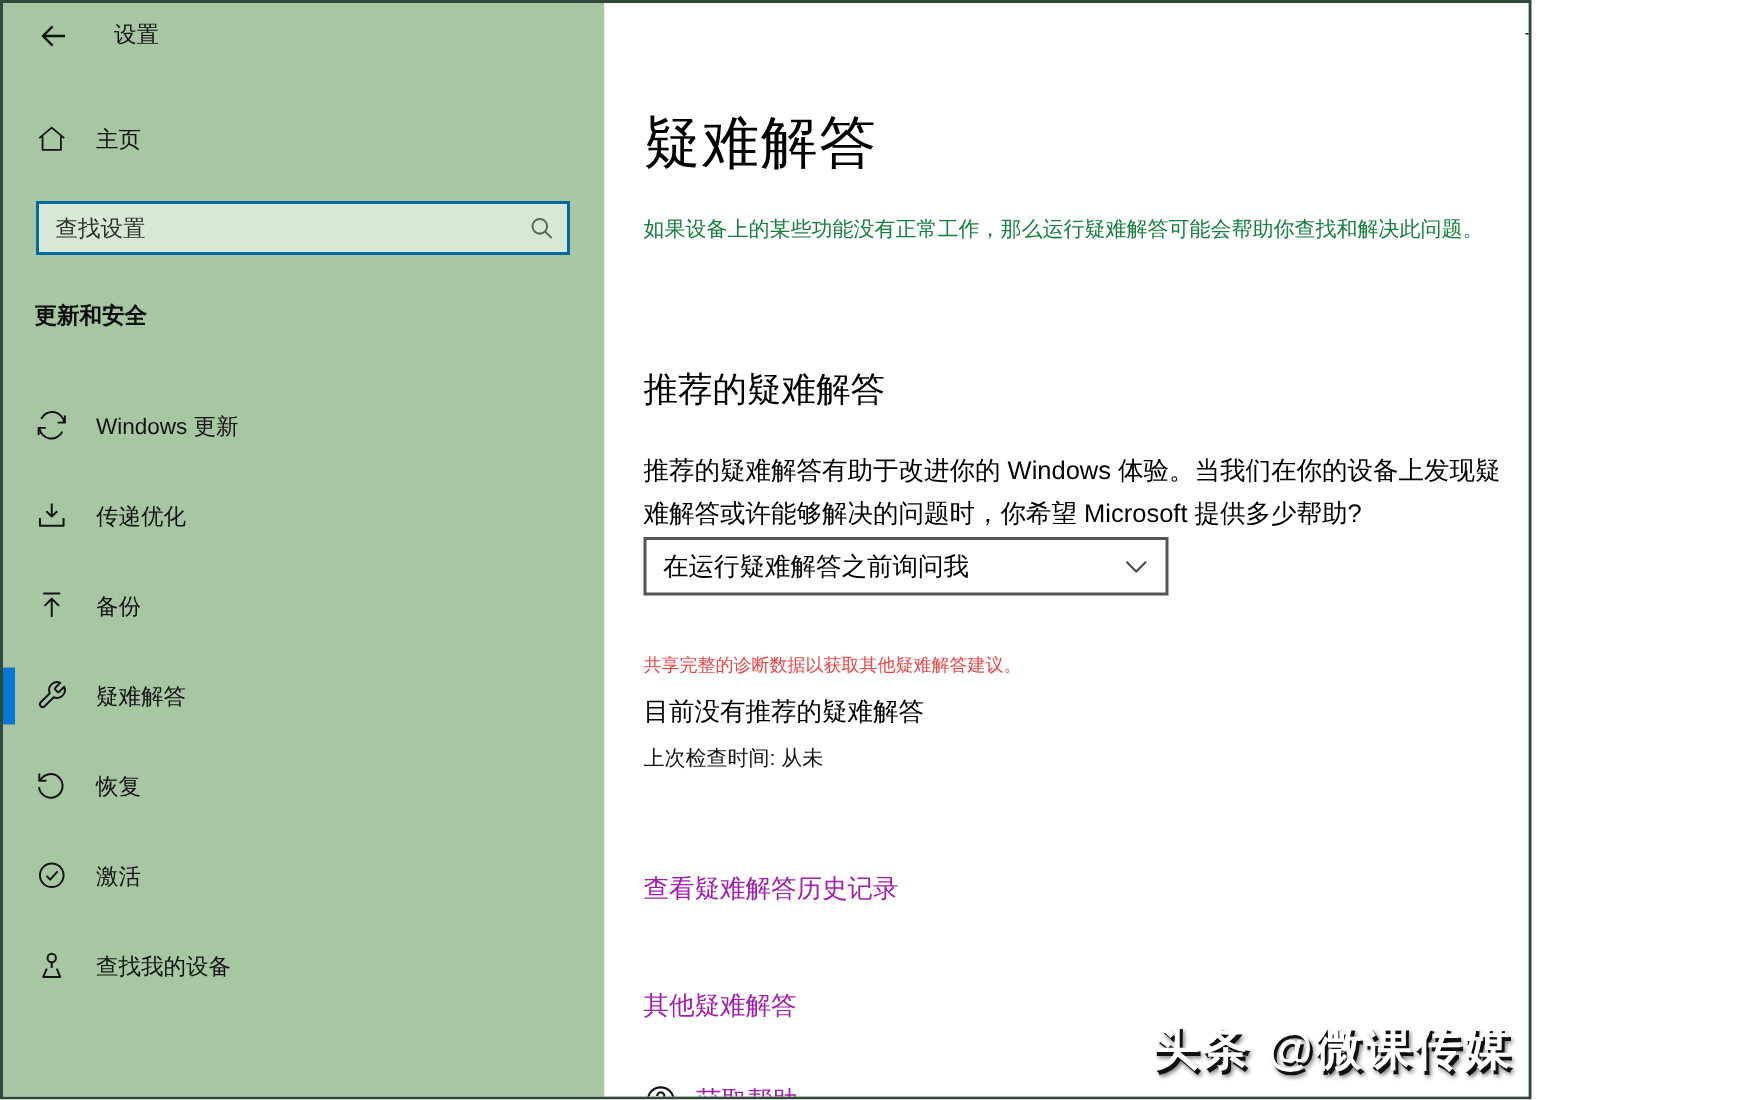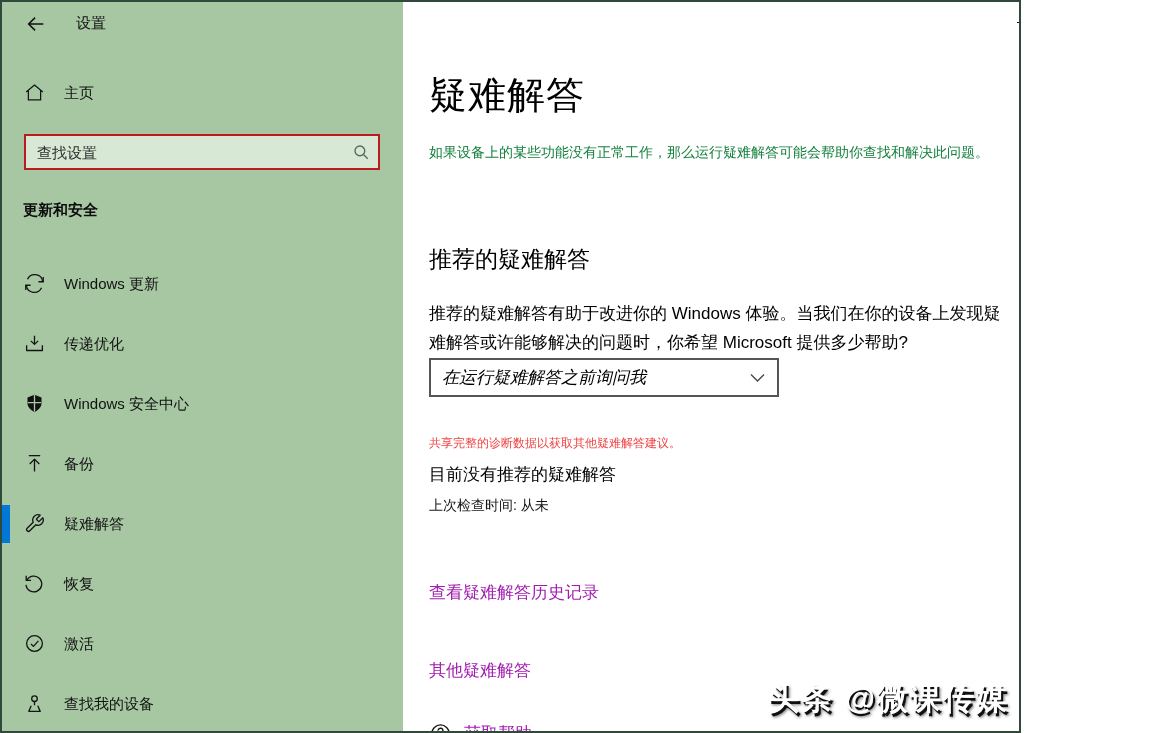--- a/index.html
+++ b/index.html
@@ -13,21 +13,21 @@
     position:absolute; left:0; top:0; width:401px; height:100%;
     background:#a6c7a2; overflow:hidden;
   }
   .titlebar-left { position:absolute; left:0; top:0; width:100%; height:42px; }
   .back-btn { position:absolute; left:20px; top:9px; width:28px; height:26px;
     display:flex; align-items:center; justify-content:center; cursor:pointer; }
   .app-title { position:absolute; left:74px; top:12px; font-size:15px; color:#111; }
   .home-row { position:absolute; left:0; top:71px; width:100%; height:40px; cursor:pointer; }
   .search-box {
     position:absolute; left:22px; top:132px; width:356px; height:36px;
-    background:#d7e8d4; border:2px solid #b91c1c; display:flex; align-items:center;
+    background:#d7e8d4; border:2px solid #0369a1; display:flex; align-items:center;
   }
   .search-box input {
     flex:1; height:100%; border:none; outline:none; background:transparent;
     font-size:15px; padding-left:11px; color:#222;
     font-family:"Liberation Sans","DejaVu Sans",sans-serif;
   }
   .search-box input::placeholder { color:#2e2e2e; opacity:1; }
   .search-icon-wrap { width:34px; display:flex; align-items:center; justify-content:center; }
   .section-header { position:absolute; left:21px; top:199px; font-size:15px; font-weight:bold; color:#0c0c0c; }
   .nav-list { position:absolute; left:0; top:262px; width:100%; }
@@ -48,21 +48,20 @@
   .page-title { position:absolute; left:26px; top:68px; font-size:38px; font-weight:300; color:#000; letter-spacing:1px; }
   .page-desc { position:absolute; left:26px; top:136px; width:572px;
     font-size:14px; line-height:29px; color:#15803d; }
   .section-title { position:absolute; left:26px; top:242px; font-size:23px; font-weight:400; color:#000; }
   .rec-desc { position:absolute; left:26px; top:297px; width:578px;
     font-size:17px; line-height:29px; color:#000; }
   .dropdown {
     position:absolute; left:26px; top:356px; width:350px; height:39px;
     border:2px solid #555; background:#fff; display:flex; align-items:center;
     cursor:pointer;
-    font-style:italic;
   }
   .dropdown .dd-value { flex:1; padding-left:11px; font-size:17px; color:#000; white-space:nowrap; }
   .dropdown .dd-chevron { width:40px; display:flex; align-items:center; justify-content:center; }
   .warning-text { position:absolute; left:26px; top:433px; font-size:12px; color:#ef4444; white-space:nowrap; }
   .status-text { position:absolute; left:26px; top:461px; font-size:17px; color:#000; white-space:nowrap; }
   .lastcheck-text { position:absolute; left:26px; top:495px; font-size:14px; color:#141414; white-space:nowrap; }
   .link { color:#a21caf; font-size:17px; cursor:pointer; white-space:nowrap; }
   .link-history { position:absolute; left:26px; top:579px; }
   .link-additional { position:absolute; left:26px; top:657px; }
   .gethelp-row { position:absolute; left:26px; top:720px; height:30px; display:flex; align-items:flex-start; cursor:pointer; }
@@ -130,29 +129,20 @@
       <div class="nav-item">
         <span class="icon">
           <svg class="sicon" width="21" height="21" viewBox="0 0 24 24" fill="none" stroke="#141414" stroke-width="1.5" stroke-linejoin="round">
               <path d="M3 14v6h18v-6"></path>
               <path d="M12 3v10M7.8 9l4.2 4 4.2-4"></path>
             </svg>
         </span>
         <span class="label">传递优化</span>
       </div>
 
-      <div class="nav-item">
-        <span class="icon">
-          <svg class="sicon" width="21" height="21" viewBox="0 0 24 24">
-              <path d="M12 22s8-4 8-10V5l-8-3-8 3v7c0 6 8 10 8 10z" fill="#111" stroke="none"></path>
-              <path d="M12 2.4v19M4.4 11h15.2" stroke="#a6c7a2" stroke-width="1.5" fill="none"></path>
-            </svg>
-        </span>
-        <span class="label">Windows 安全中心</span>
-      </div>
 
       <div class="nav-item">
         <span class="icon">
           <svg class="sicon" width="21" height="21" viewBox="0 0 24 24" fill="none" stroke="#141414" stroke-width="1.5" stroke-linejoin="round">
               <path d="M5.5 3h13"></path>
               <path d="M12 21V7M6.5 12.5 12 7l5.5 5.5"></path>
             </svg>
         </span>
         <span class="label">备份</span>
       </div>

